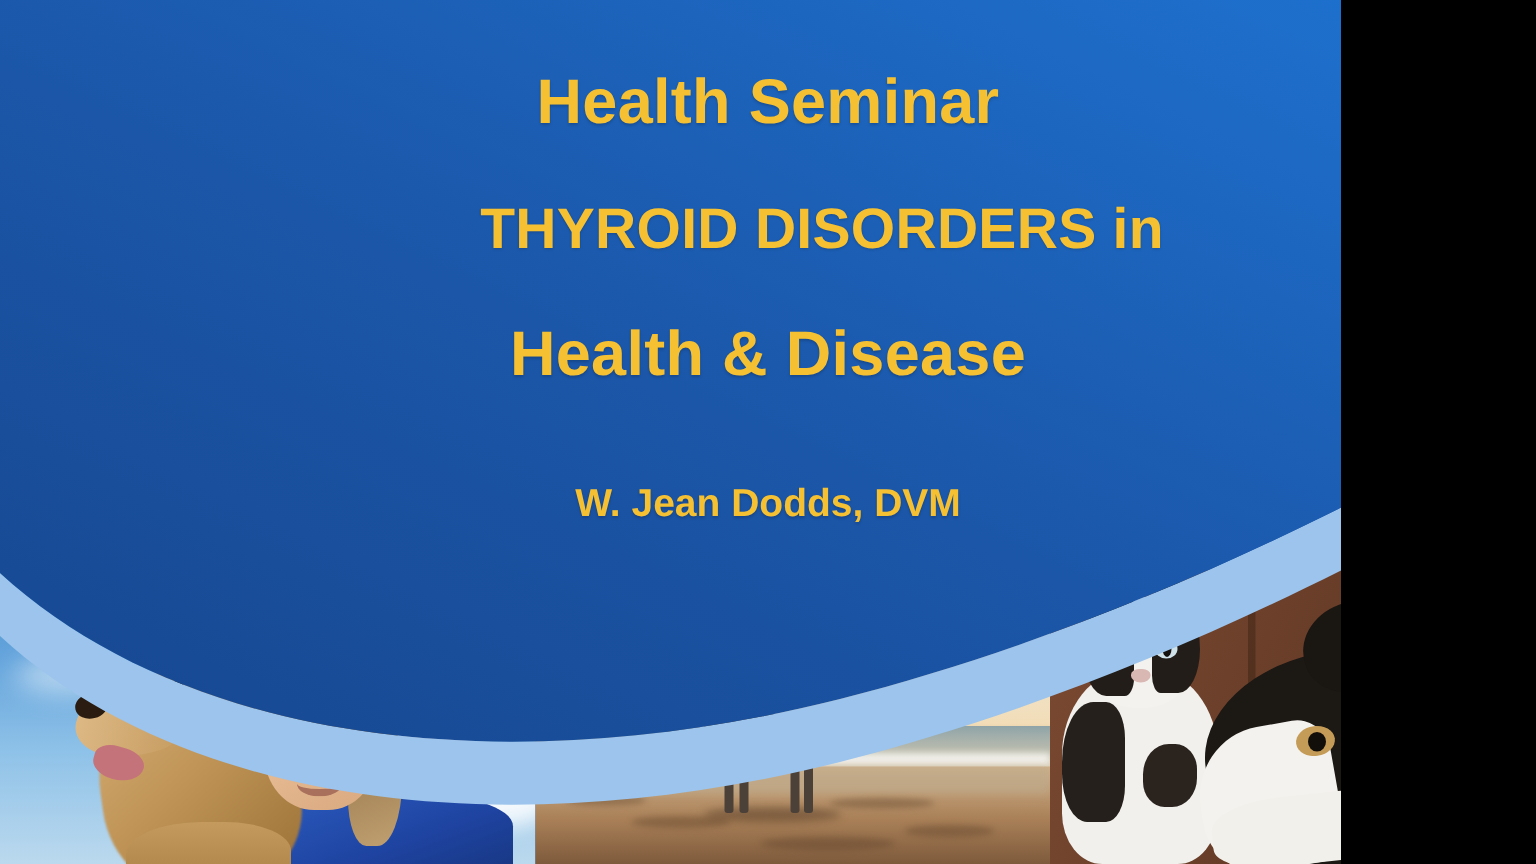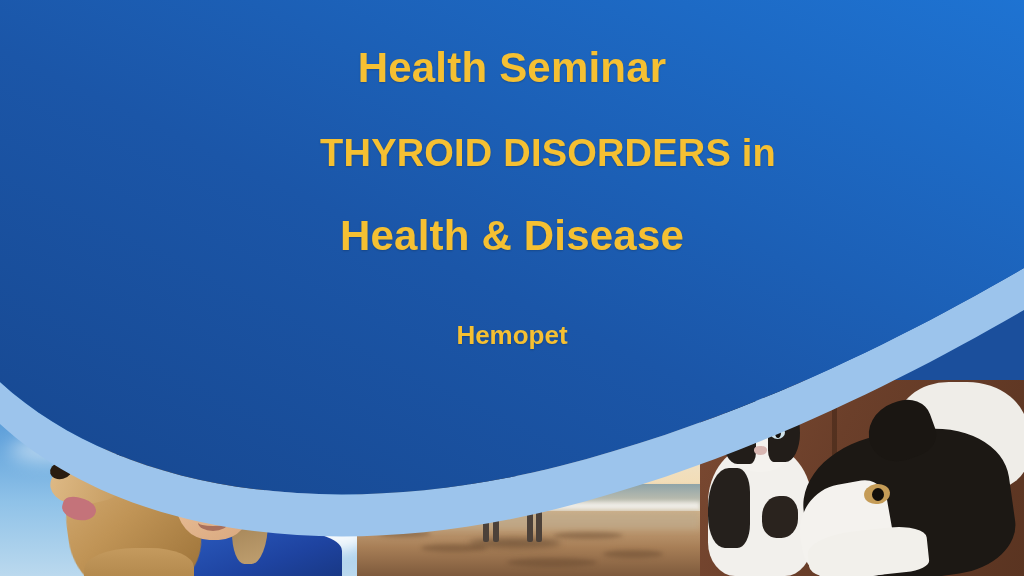--- a/index.html
+++ b/index.html
@@ -3,21 +3,21 @@
 <meta charset="utf-8">
 <style>
   html, body {
     margin: 0;
     padding: 0;
     background: #000;
   }
 
   #slide {
     position: relative;
-    width: 1024px;
+    width: 894px;
     height: 576px;
     overflow: hidden;
     font-family: "Liberation Sans", sans-serif;
     background: #1B4F9C;
   }
 
   
   .photo-strip {
     position: absolute;
     left: 0;
@@ -560,17 +560,17 @@
              C 900,340 740,420 560,466
              C 330,524 120,492 0,382 Z" fill="url(#panelGrad)"></path>
   </svg>
 
   <div class="text-block">
     <div class="title-line t1">Health Seminar</div>
     <div class="title-line t2">THYROID DISORDERS in</div>
     <div class="title-line t3">Health &amp; Disease</div>
 
     <div class="meta">
-      <div>Hemopet</div>
+      <div>W. Jean Dodds, DVM</div>
     </div>
   </div>
 
 </div>
 
 </body></html>

